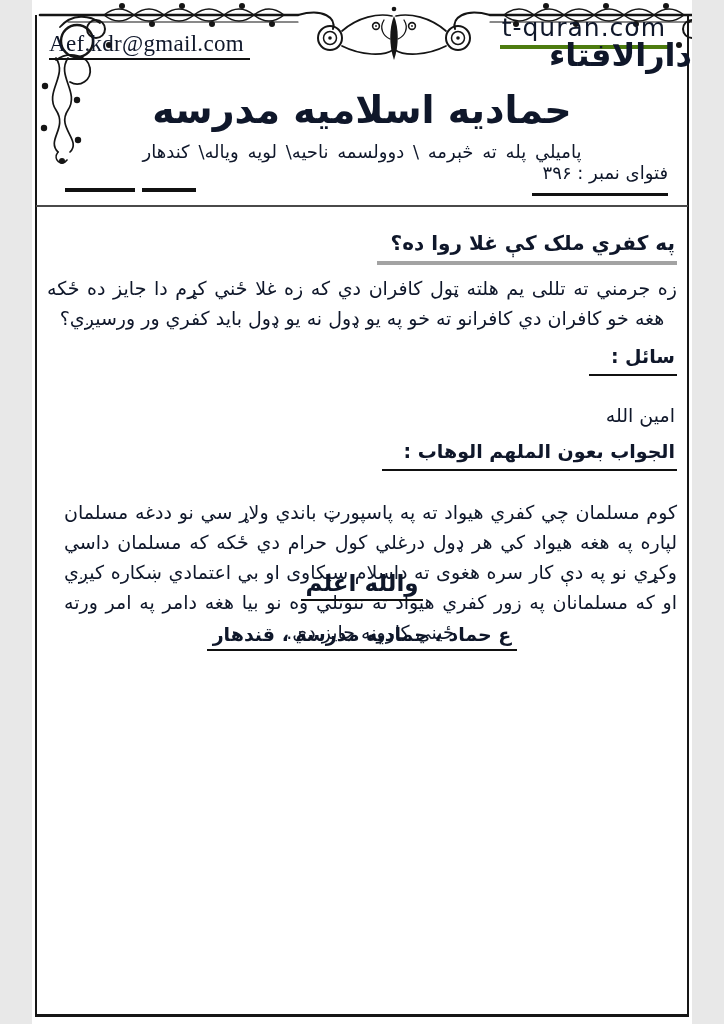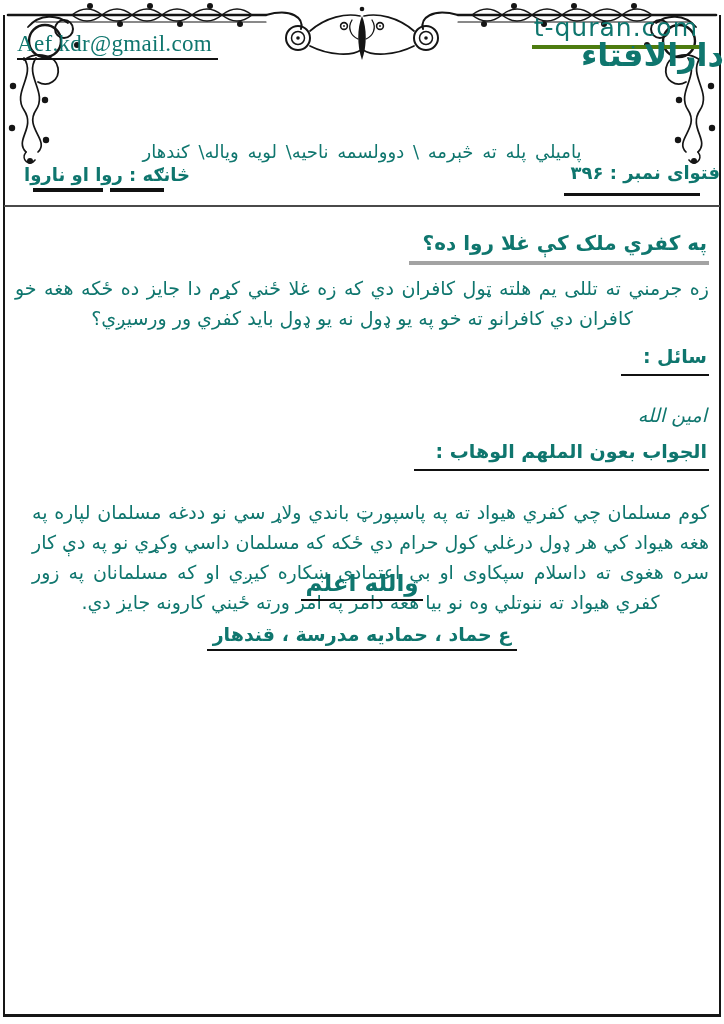--- a/index.html
+++ b/index.html
@@ -1,23 +1,23 @@
 <!DOCTYPE html>
 <html lang="ps" dir="ltr"><head>
 <meta charset="utf-8">
 <style>
   html,body{margin:0;padding:0;background:#e8e8e8;}
   .page{
     position:relative;
-    width:724px;height:1024px;
+    width:660px;height:1024px;
     margin:0 auto;
     background:#ffffff;
     overflow:hidden;
     font-family:"DejaVu Sans",sans-serif;
-    color:#0f766e;
+    color:#0f172a;
   }
   
   .frame{
     position:absolute;left:3px;right:3px;top:15px;bottom:7px;
     border-left:2.5px solid #161616;
     border-right:2.5px solid #161616;
     border-bottom:3px solid #161616;
     pointer-events:none;
   }
   .ornament{position:absolute;top:0;left:0;pointer-events:none;}
@@ -40,22 +40,22 @@
   }
   .madrasa{
     position:absolute;left:0;right:0;top:88px;
     text-align:center;font-size:38px;font-weight:bold;direction:rtl;
   }
   .address{
     position:absolute;left:60px;right:60px;top:141px;
     text-align:center;font-size:18px;direction:rtl;word-spacing:3px;
   }
   .fatwa-no{
-    position:absolute;right:4px;top:162px;
-    font-size:18px;font-weight:bold;direction:rtl;
+    position:absolute;right:24px;top:162px;
+    font-size:18px;font-weight:normal;direction:rtl;
   }
   .fatwa-underline{position:absolute;right:24px;top:193px;width:136px;height:3px;background:#111;}
   .category{
     position:absolute;left:24px;top:164px;
     font-size:18px;font-weight:bold;direction:rtl;
   }
   .cat-underline-a{position:absolute;left:33px;top:188px;width:70px;height:4px;background:#111;}
   .cat-underline-b{position:absolute;left:110px;top:188px;width:54px;height:4px;background:#111;}
   .header-divider{position:absolute;left:4px;right:4px;top:205px;height:2px;background:#4a4a4a;}
   
@@ -66,21 +66,21 @@
   .q-heading{
     display:inline-block;margin:14px 2px 6px 0;
     font-size:20px;font-weight:bold;
     border-bottom:4px solid #a3a3a3;padding:0 2px 3px 14px;
   }
   .q-body{margin:2px 2px 4px 2px;text-align:justify;text-align-last:center;}
   .inline-head{
     display:inline-block;margin:4px 2px 20px 0;
     font-weight:bold;border-bottom:2px solid #111;padding:0 2px 3px 22px;
   }
-  .asker-name{margin:4px 4px 2px 0;font-style:italic;}
+  .asker-name{margin:4px 4px 2px 0;}
   .a-body{margin:6px 2px 0 19px;text-align:justify;text-align-last:center;}
   .footer{position:absolute;left:0;right:0;top:570px;text-align:center;direction:rtl;}
   .closing{
     display:inline-block;font-weight:bold;font-size:23px;
     border-bottom:2px solid #111;padding:0 4px 3px 4px;margin-bottom:4px;
   }
   .signature{
     display:block;margin-top:18px;
   }
   .signature > span{
@@ -137,24 +137,24 @@
 
     <path d="M362 16 C367 28 367 46 362 60 C357 46 357 28 362 16 Z" fill="#151515" stroke="none"></path>
     <circle cx="362" cy="9" r="2.3" fill="#151515" stroke="none"></circle>
   </svg>
 
   <div class="frame"></div>
 
   <a class="email">Aef.kdr@gmail.com</a>
   <a class="website">t-quran.com</a>
   <div class="doc-title">دارالافتاء</div>
+  <div class="madrasa">حماديه اسلاميه مدرسه</div>
   <div class="address">پاميلي پله ته څېرمه \ دوولسمه ناحيه\ لويه وياله\ کندهار</div>
   <div class="fatwa-no">فتوای نمبر : ۳۹۶</div>
   <div class="fatwa-underline"></div>
-  <div class="category">څانګه : روا او ناروا</div>
   <div class="cat-underline-a"></div>
   <div class="cat-underline-b"></div>
   <div class="header-divider"></div>
 
   <div class="body">
     <span class="q-heading">په کفري ملک کې غلا روا ده؟</span>
     <div class="q-body">زه جرمني ته تللی يم هلته ټول کافران دي که زه غلا ځني کړم دا جايز ده ځکه هغه خو کافران دي کافرانو ته خو په يو ډول نه يو ډول بايد کفري ور ورسيږي؟</div>
     <span class="inline-head">سائل :</span>
     <div class="asker-name">امين الله</div>
     <span class="inline-head">الجواب بعون الملهم الوهاب :</span>

